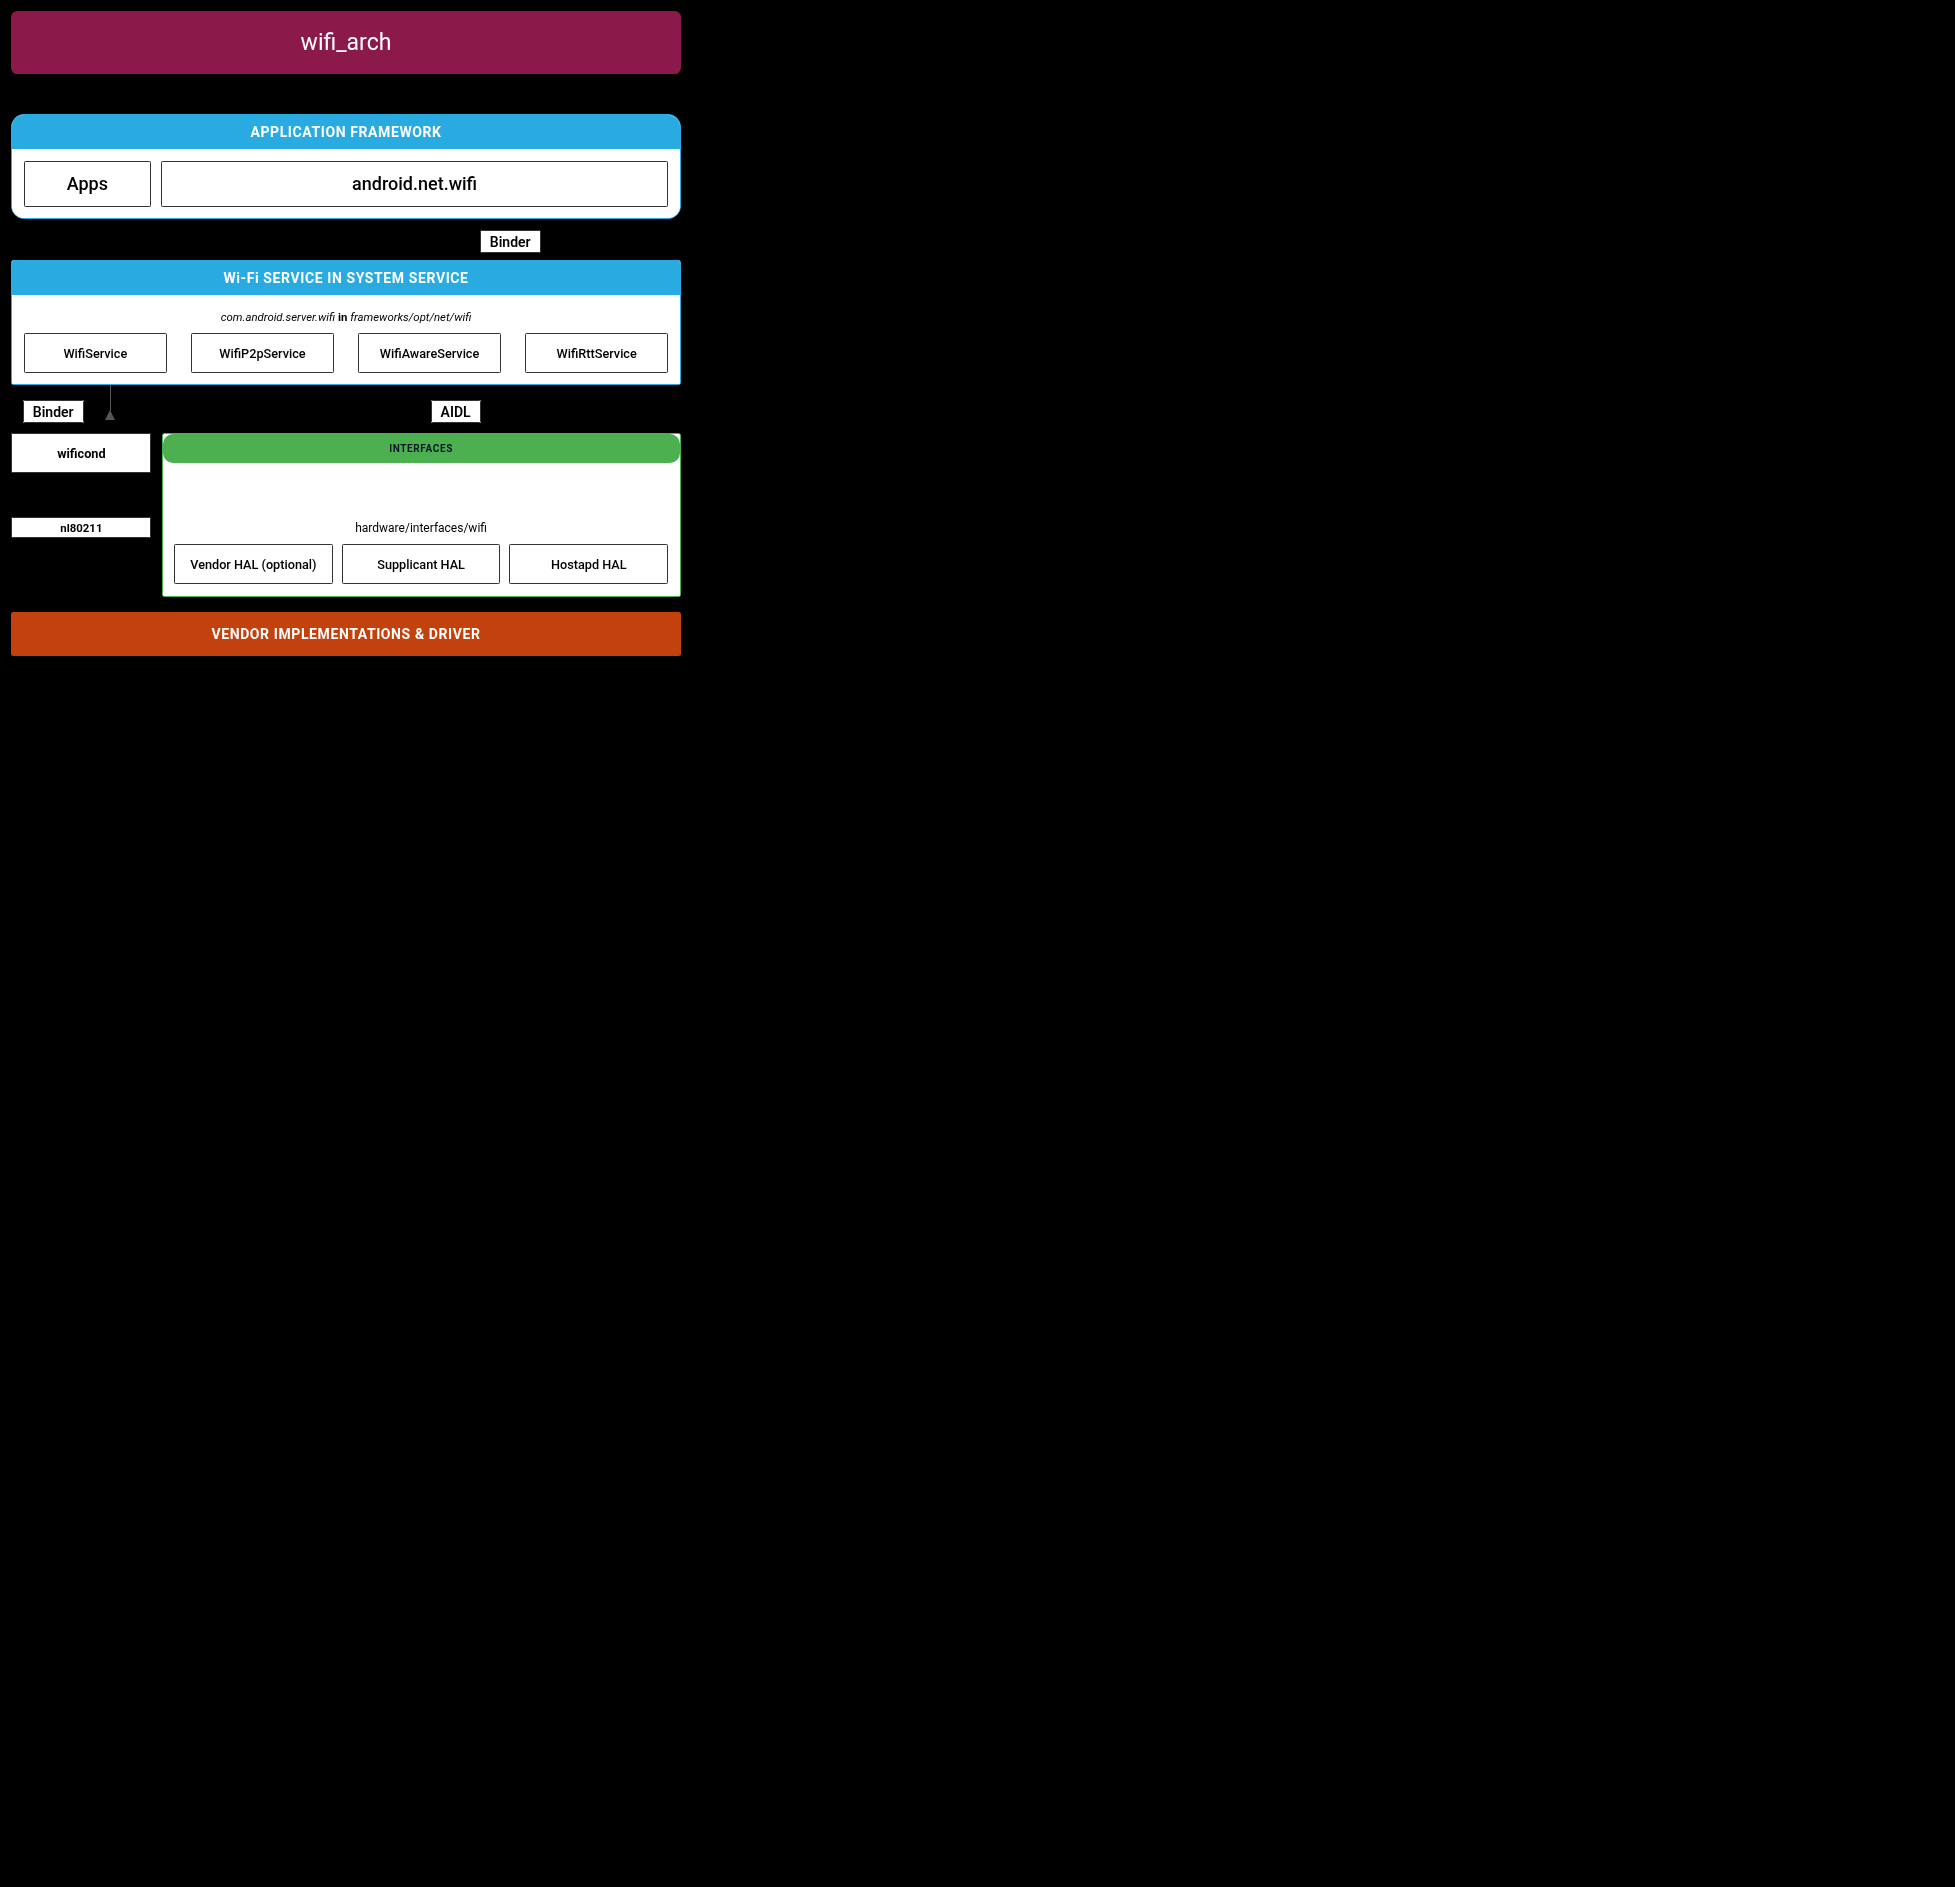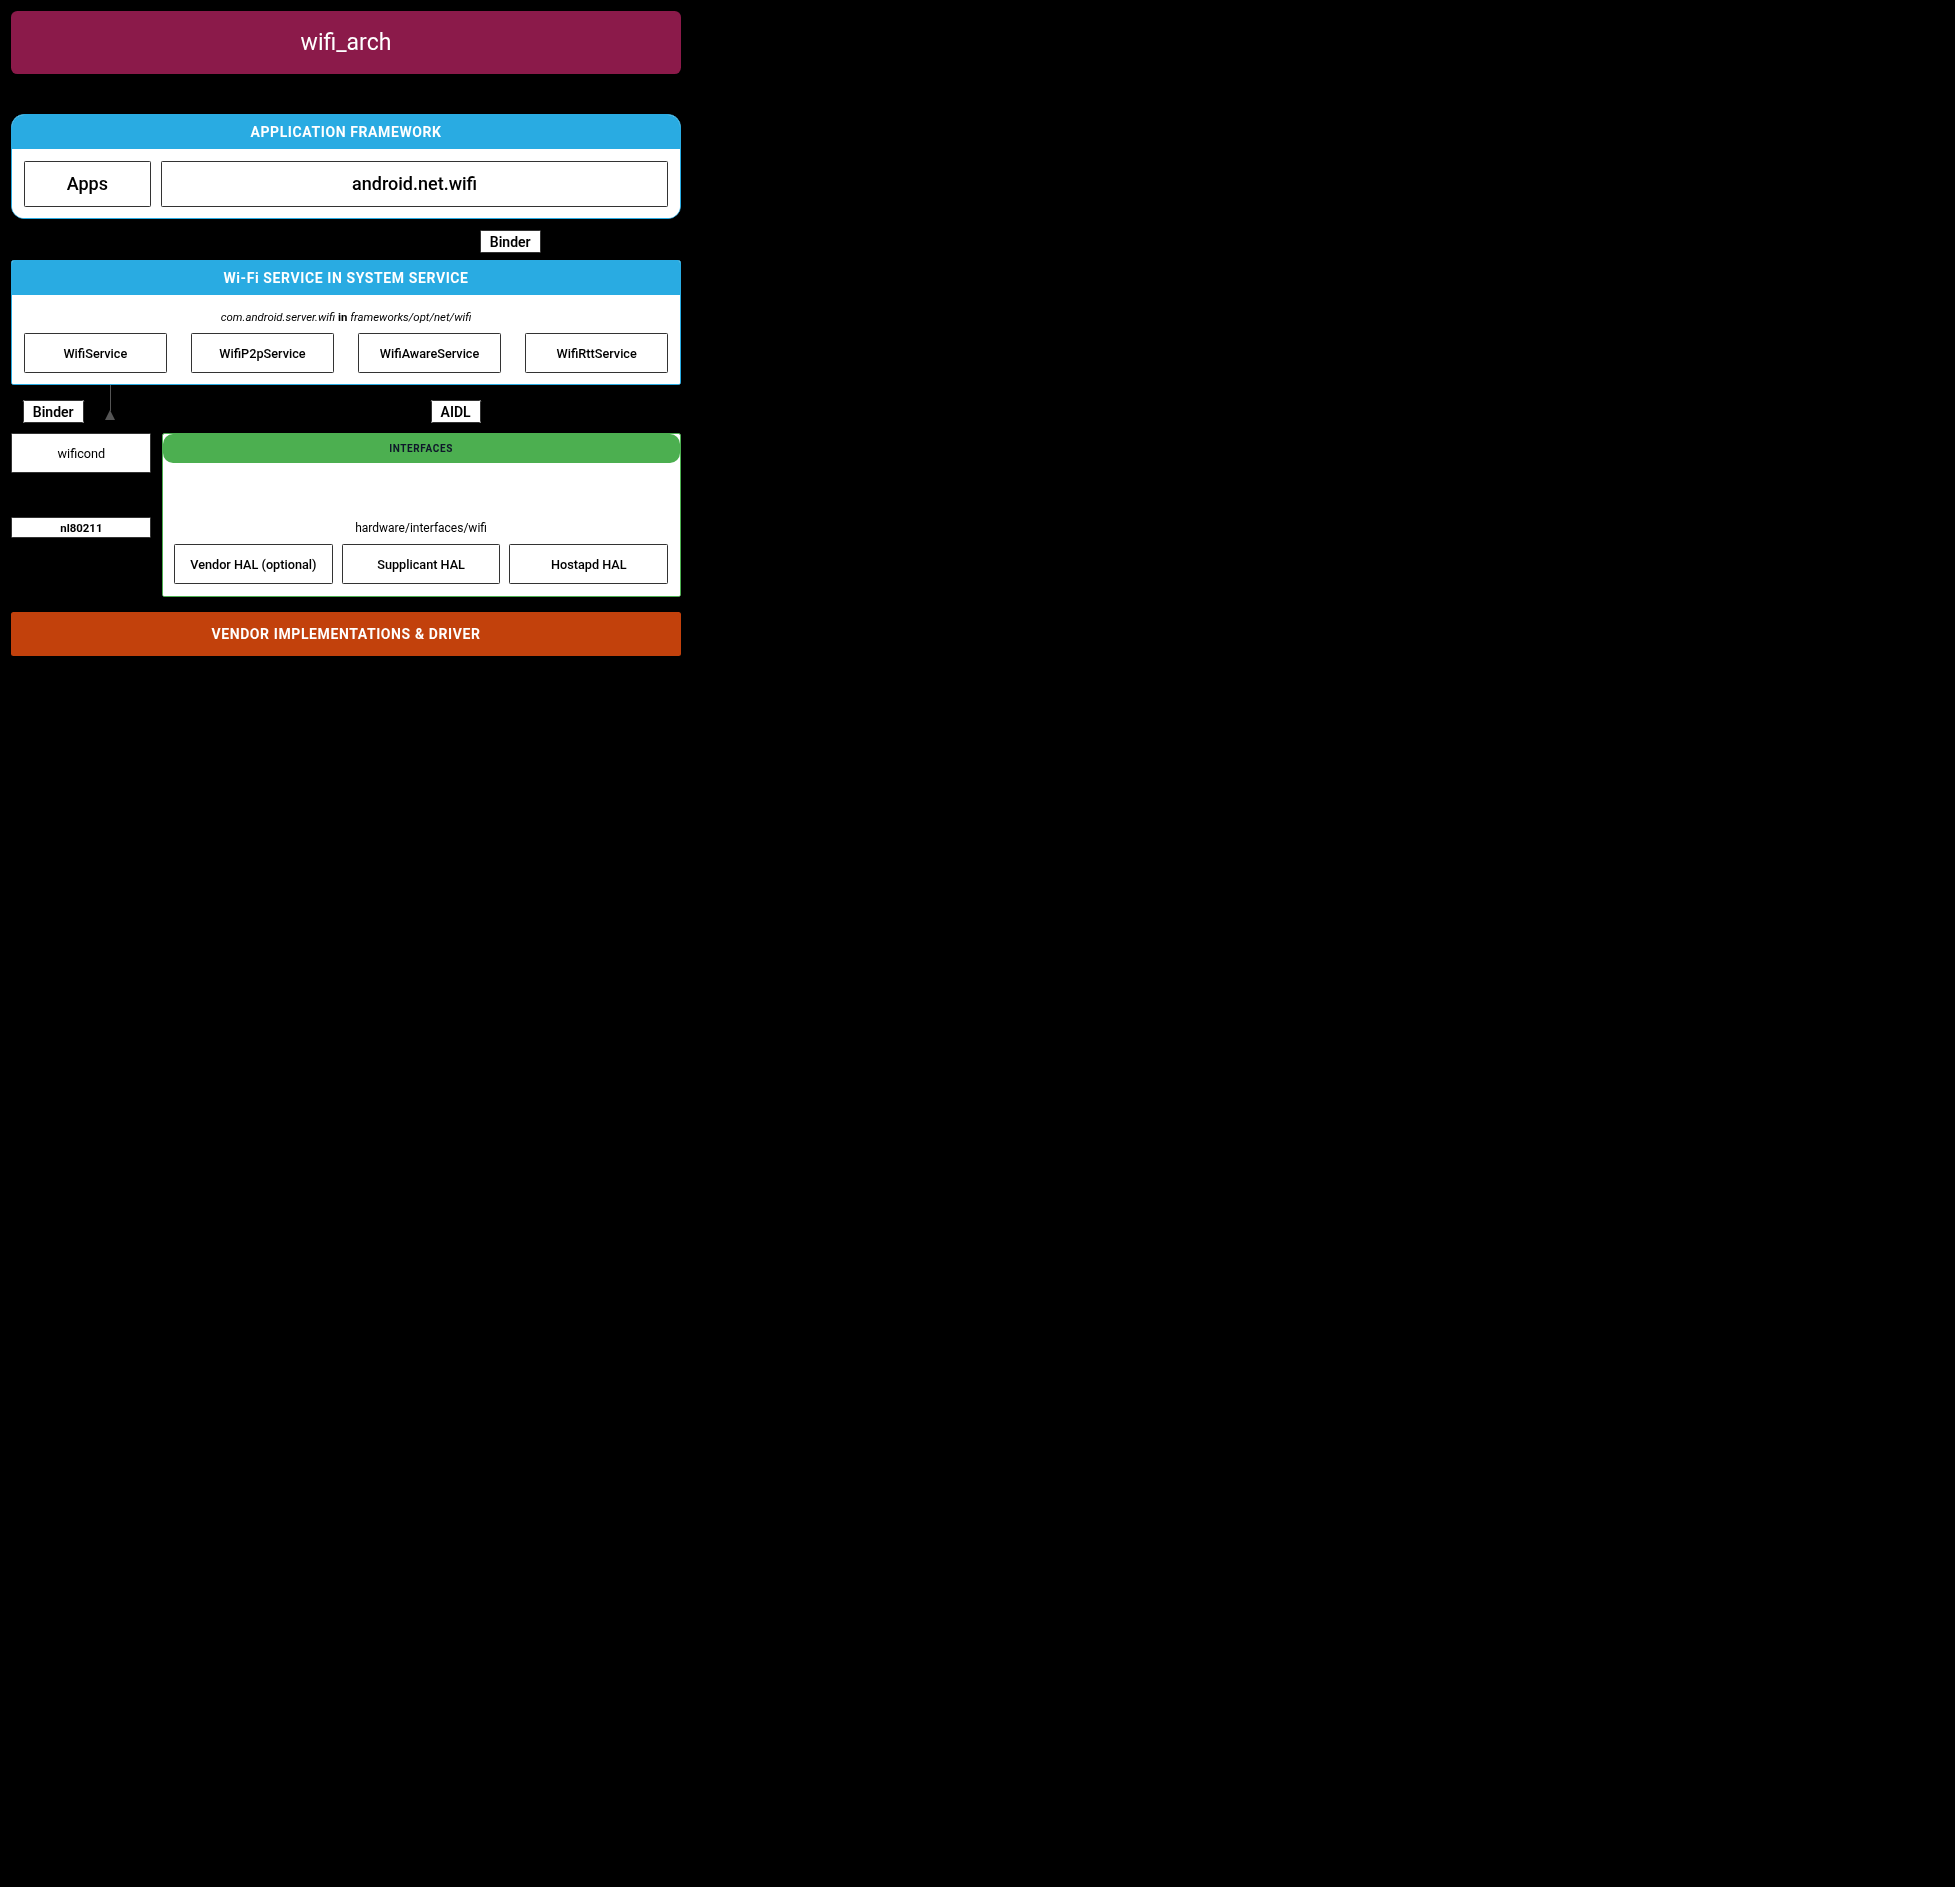--- a/index.html
+++ b/index.html
@@ -266,21 +266,21 @@
       <span class="label-tag">Binder</span>
     </div>
 
     <div style="position:absolute; right: 200px; top: 18px;">
       <span class="label-tag">AIDL</span>
     </div>
   </div>
 
   <div class="bottom-section">
     <div class="wificond-column">
-      <div class="box-white" style="font-weight:400; font-size:12.7px;">
+      <div class="box-white" style="font-weight:700; font-size:12.7px;">
         <span>wificond</span>
       </div>
       <div style="height:19px;"></div>
       <div class="label-tag" style="display:inline-block; font-size:11.4px; font-weight:700; text-align:center;">
         <span>nl80211</span>
       </div>
     </div>
 
     <div class="interfaces-section">
       <div class="section-header-green">INTERFACES</div>

